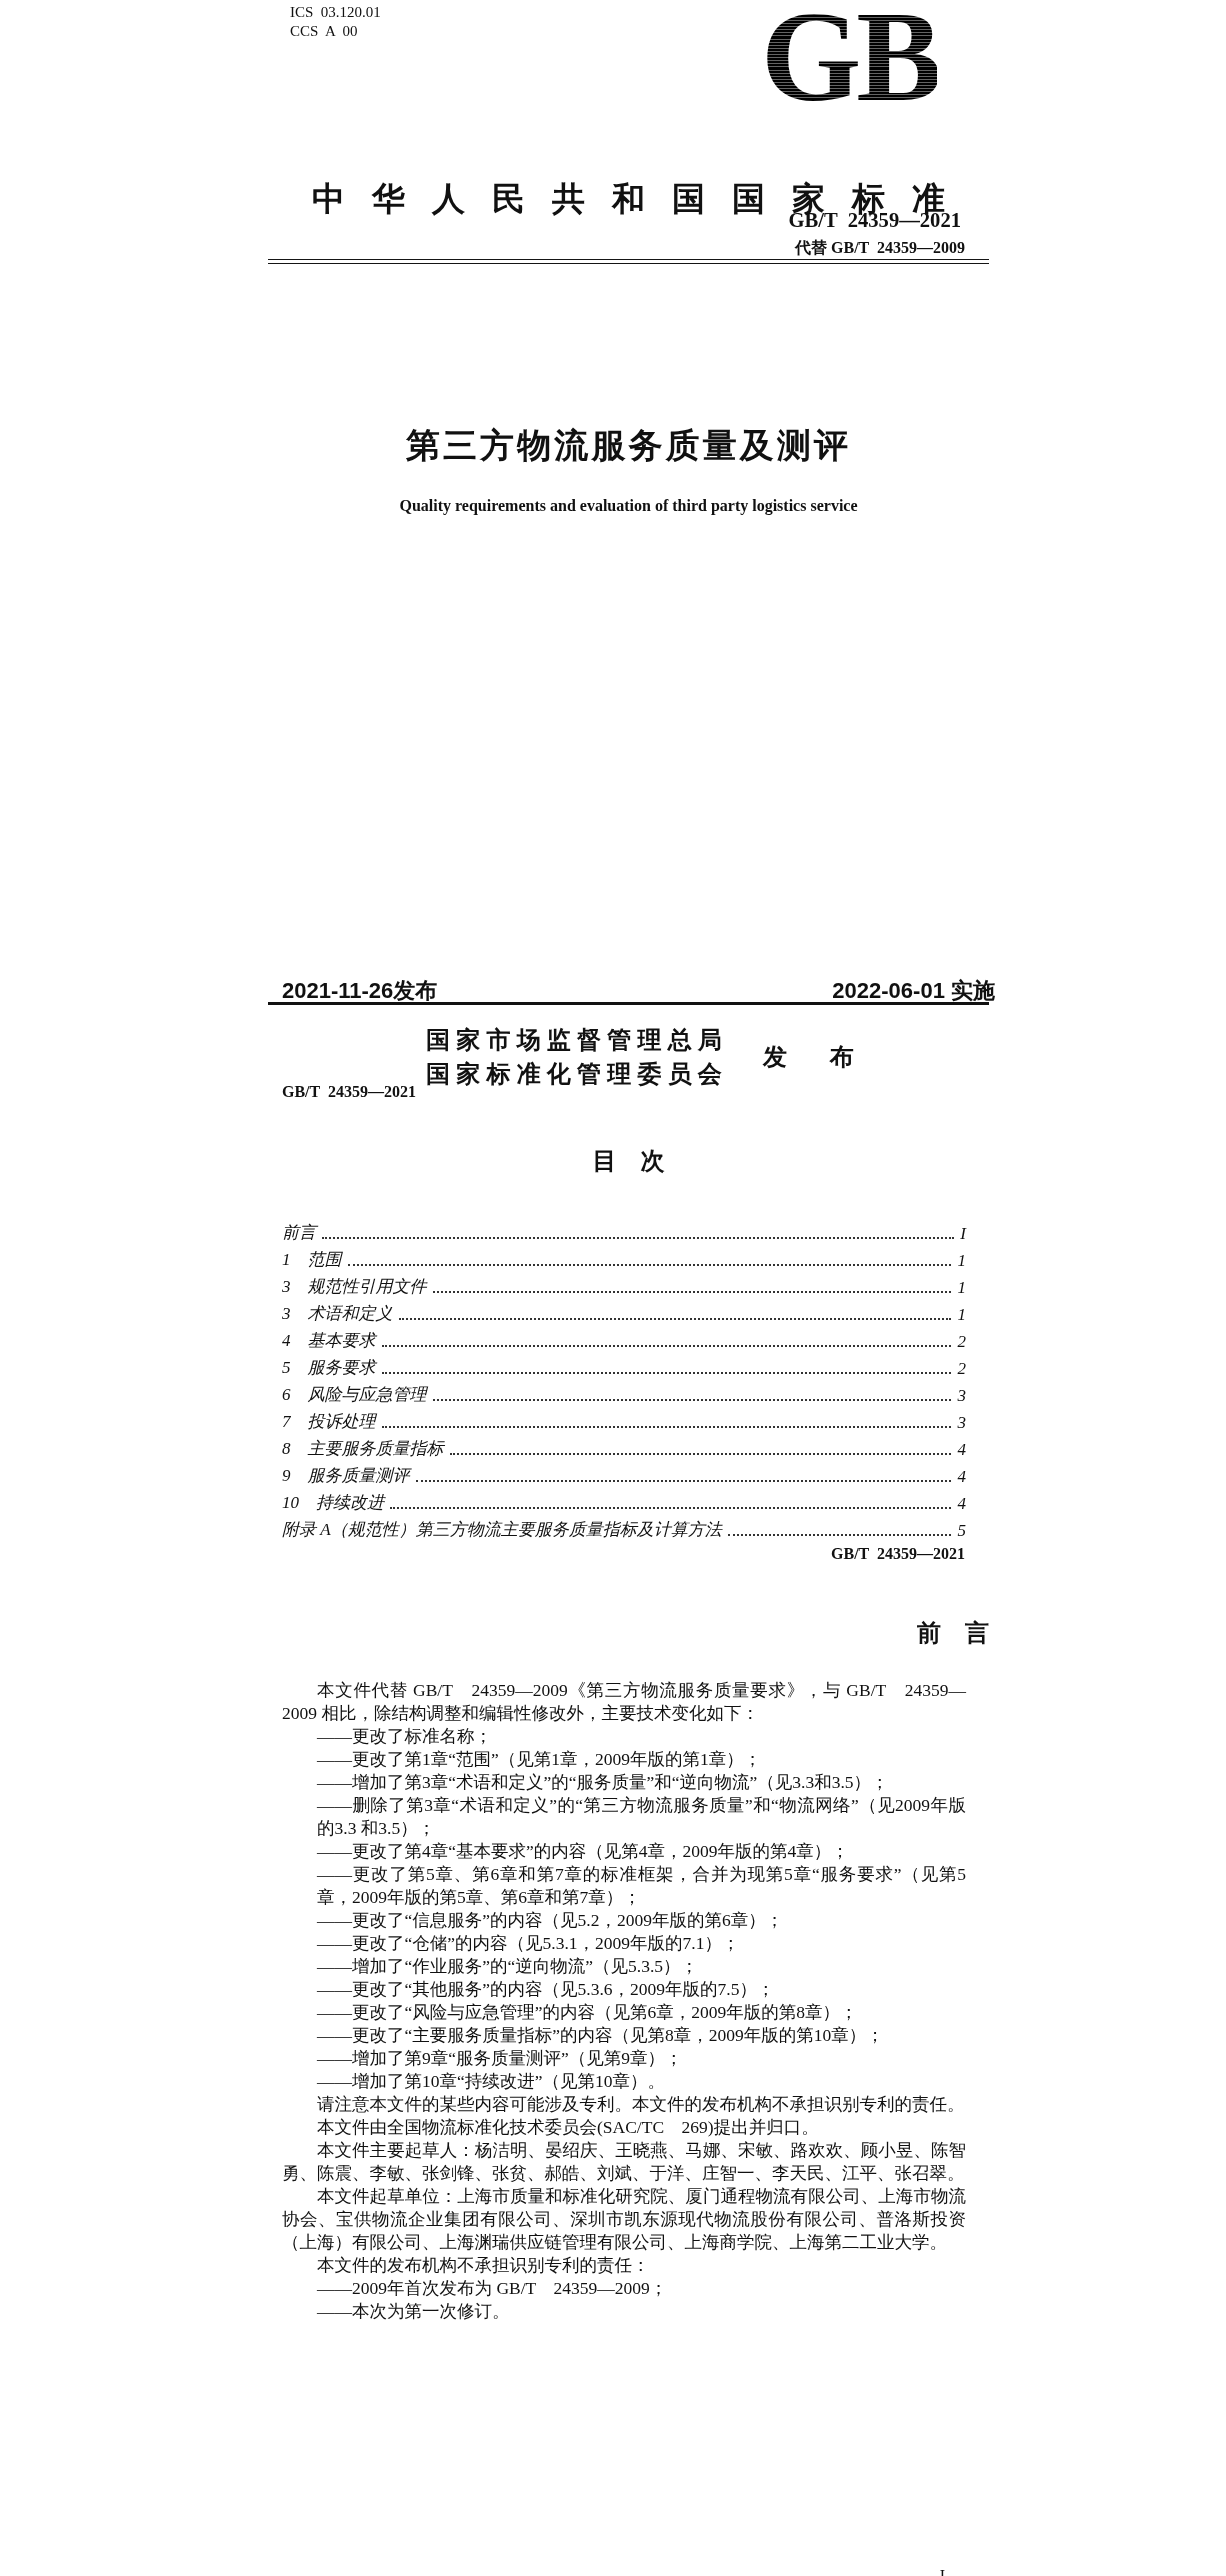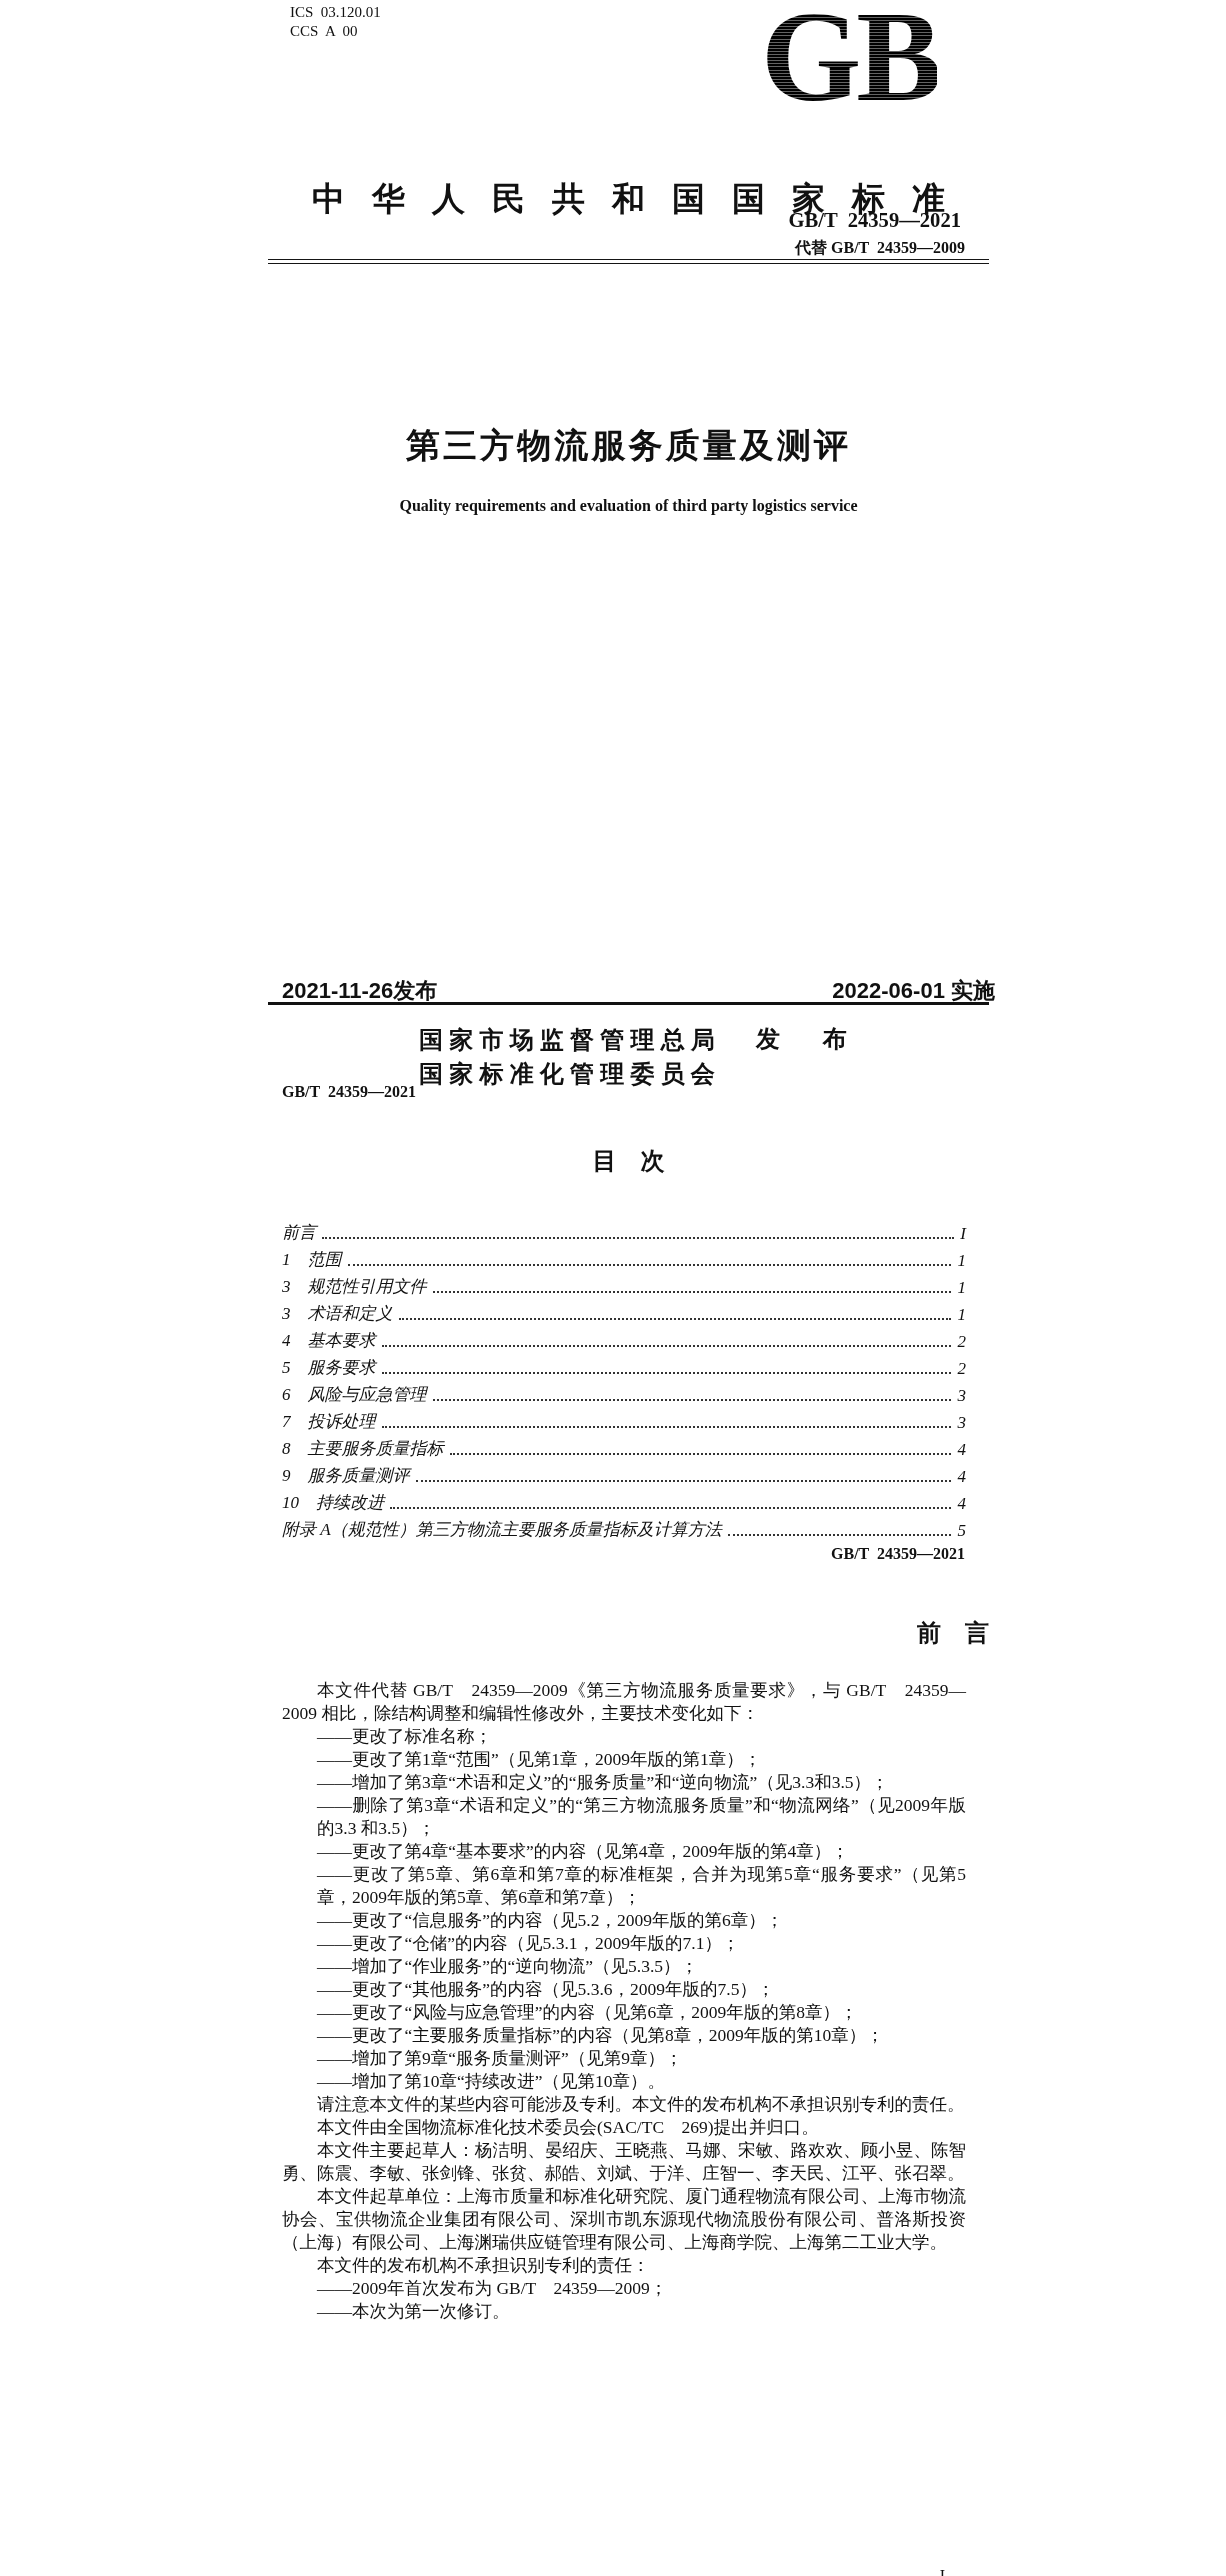--- a/index.html
+++ b/index.html
@@ -23,22 +23,22 @@
   .nat-std{top:145px;font-size:33px;letter-spacing:27px;text-indent:27px;margin-top:32px;}
   .std-no{right:266px;top:209px;font-size:20.6px;text-align:right;}
   .replaces{right:262px;top:238px;font-size:16px;text-align:right;}
   .rule-double{left:268px;top:259px;width:721px;height:2.6px;
                border-top:1.5px solid #151515;border-bottom:1.5px solid #151515;}
   .cover-title{top:423px;font-size:34px;letter-spacing:3.1px;}
   .cover-subtitle{top:497px;font-size:16px;}
   .cover-dates{left:282px;top:976px;width:713px;display:flex;justify-content:space-between;
                font-size:22px;}
   .rule-single{left:268px;top:1002px;width:721px;height:0;border-top:3.1px solid #111;}
-  .issuers{left:277px;top:1023px;width:721px;display:flex;justify-content:center;
-           align-items:flex-start;gap:35px;}
+  .issuers{left:284px;top:1023px;width:721px;display:flex;justify-content:center;
+           align-items:center;gap:35px;}
   .issuer-names{font-size:24px;letter-spacing:6.2px;line-height:34px;text-align:center;}
   .issue-label{font-size:24px;letter-spacing:9.3px;}
 
   
   .hdr{font-size:16px;}
   .toc-hdr{left:282px;top:1083px;}
   .fw-hdr{right:262px;top:1545px;text-align:right;}
   .pageno{font-size:16px;}
   .fw-pageno{right:282px;top:2567px;}
 

